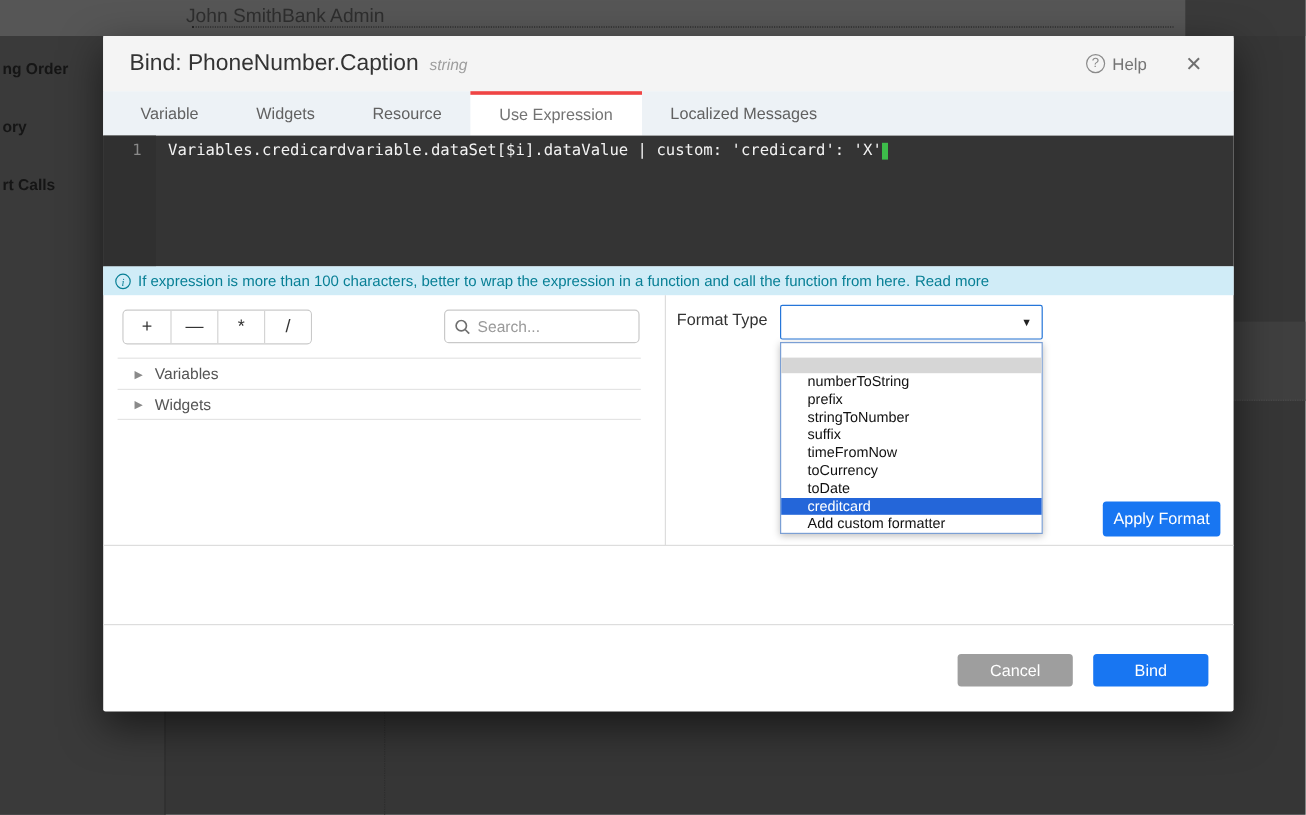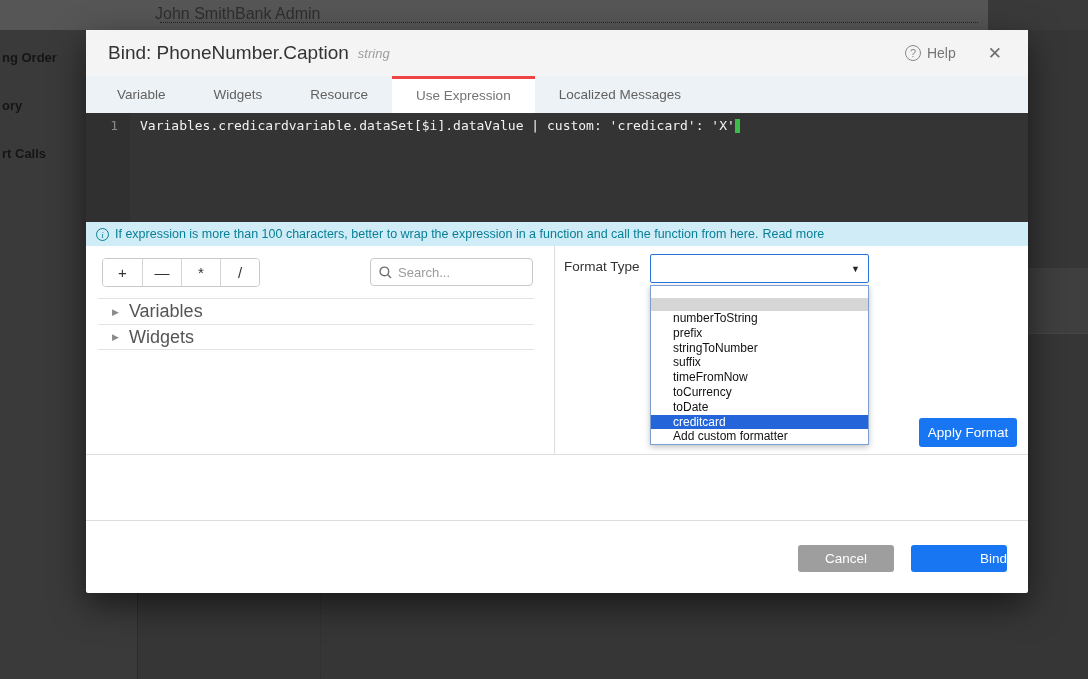--- a/index.html
+++ b/index.html
@@ -63,21 +63,21 @@
                  border-radius:4px; background:#fff; display:flex; align-items:center; padding:0 8px; }
   .search-wrap svg { flex:0 0 auto; margin-right:6px; }
   .search-input { border:none; outline:none; width:100%; font-size:13px; color:#333; background:transparent;
                   font-family:"Liberation Sans", sans-serif; }
   .search-input::placeholder { color:#9a9a9a; }
 
   .tree { position:absolute; left:12px; top:52px; width:436px; }
   .tree-row { height:26px; border-top:1px solid #e4e4e4; display:flex; align-items:center; cursor:pointer; }
   .tree-row:last-child { border-bottom:1px solid #e4e4e4; }
   .caret { color:#8a8a8a; font-size:9px; margin:0 10px 0 14px; }
-  .tree-label { font-size:18px; color:#555; }
+  .tree-label { font-size:13px; color:#555; }
 
   .fmt-label { position:absolute; left:9px; top:13px; font-size:13.5px; color:#333; }
   .fmt-select { position:absolute; left:95px; top:8px; width:219px; height:29px; background:#fff;
                 border:1px solid #2576d9; border-radius:2px; cursor:pointer; }
   .fmt-select .arr { position:absolute; right:8px; top:9px; font-size:9px; color:#222; }
 
   .fmt-popup { position:absolute; left:95px; top:39px; width:219px; background:#fff;
                border:1px solid #7b9fd4; box-shadow:0 2px 6px rgba(0,0,0,0.25); z-index:5; }
   .opt-gap { height:12px; }
   .opt-empty { height:13px; background:#d6d6d6; }
@@ -86,21 +86,21 @@
   .opt-group { height:14.8px; line-height:14.8px; font-size:12.3px; font-weight:bold; color:#222;
                background:#dcdcdc; padding-left:8px; }
   .opt.selected { background:#2466d9; color:#fff; }
 
   .btn { border:none; border-radius:3px; color:#fff; font-size:13.5px; cursor:pointer;
          font-family:"Liberation Sans", sans-serif; }
   .apply-btn { position:absolute; left:364px; top:172px; width:98px; height:29px; background:#1876f2; }
 
   .footer-divider { position:absolute; left:0; top:490px; right:0; height:1px; background:#ddd; }
   .cancel-btn { position:absolute; left:712px; top:515px; width:96px; height:27px; background:#9e9e9e; }
-  .bind-btn { position:absolute; left:825px; top:515px; width:96px; height:27px; background:#1876f2;text-align:right; }
+  .bind-btn { position:absolute; left:825px; top:515px; width:96px; height:27px; background:#1876f2; }
 </style>
 </head>
 <body>
 
 <div class="bg-topstrip"></div>
 <div class="bg-topstrip-right"></div>
 <div class="bg-top-sidebar">
   <span class="bg-sidebar-cut">oard</span>
 </div>
 <div class="bg-title">John SmithBank Admin</div>

